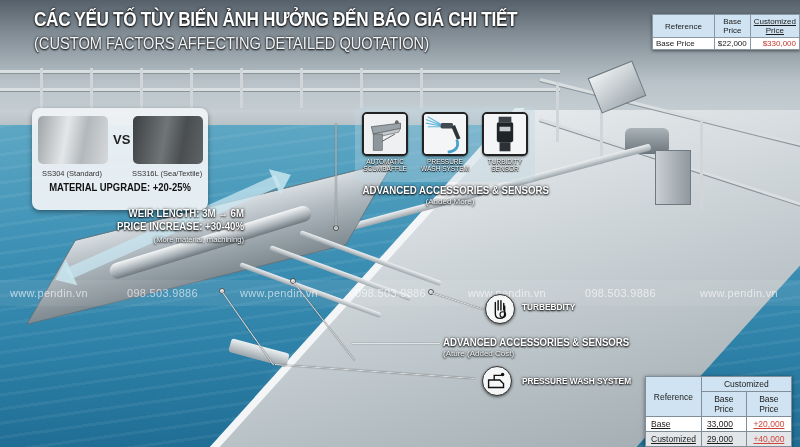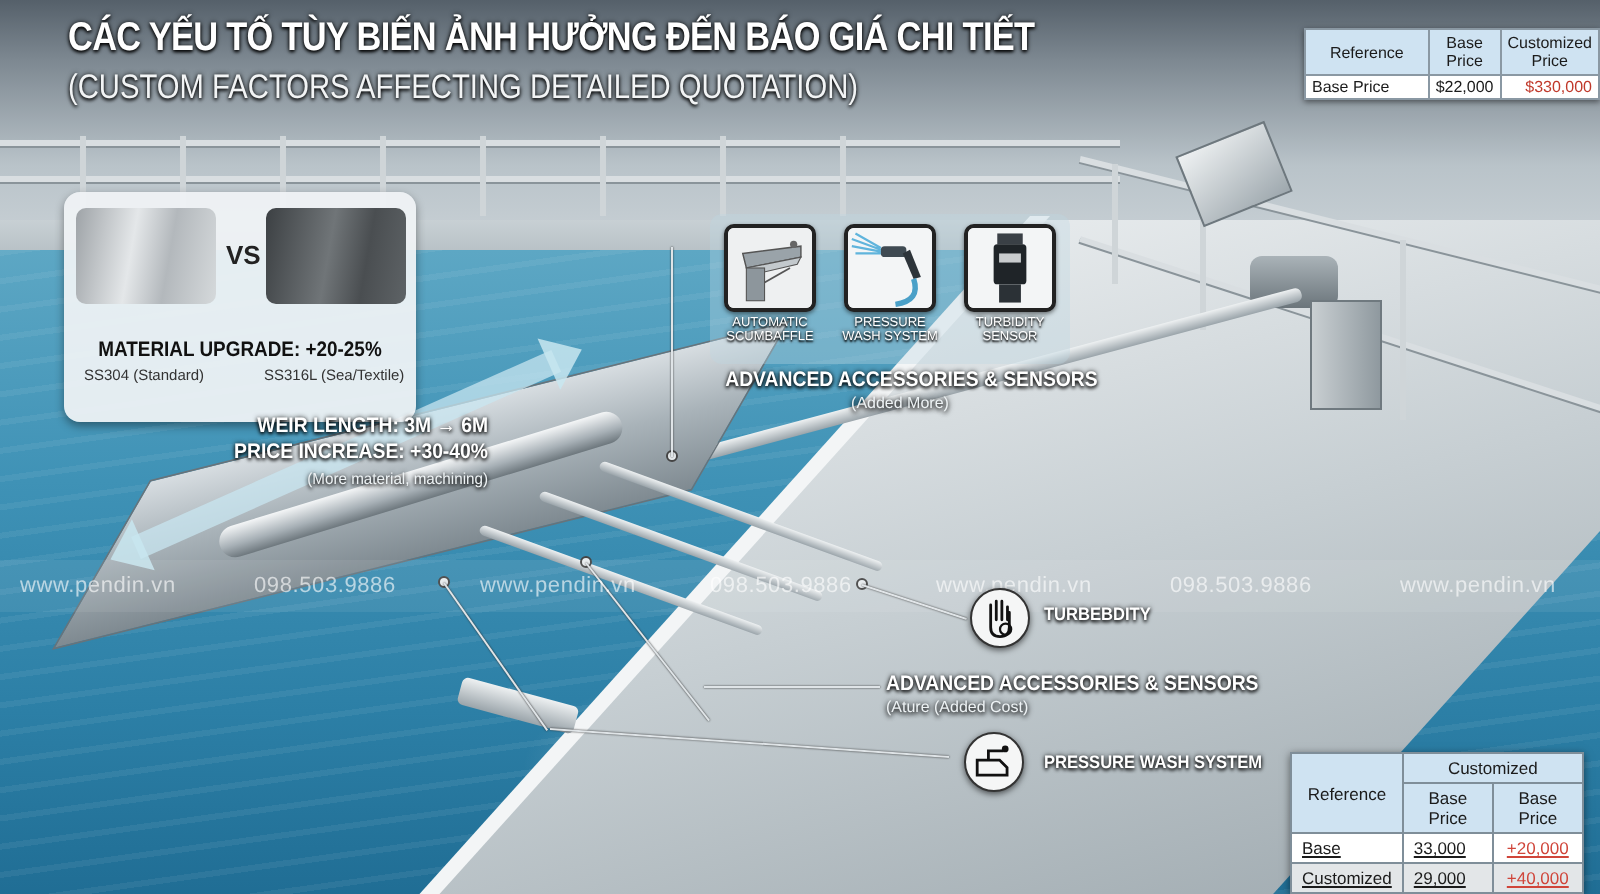--- a/index.html
+++ b/index.html
@@ -66,27 +66,27 @@
   .tbl-top td.num { text-align: right; }
   .tbl-top td.red { color: #c0392b; text-align: right; }
 
   .tbl-bot { position: absolute; left: 645px; top: 376px; font-size: 8.5px; background: #fff; box-shadow: 0 1px 4px rgba(0,0,0,0.5); }
   .tbl-bot th { background: #cfe3f2; color: #1b1b1b; font-weight: normal; border: 1px solid #7f8e99; padding: 2px 5px; text-align: center; }
   .tbl-bot td { border: 1px solid #7f8e99; padding: 2px 5px; color: #1b1b1b; text-decoration: underline; }
   .tbl-bot tr.alt td { background: #e3e6e8; }
   .tbl-bot td.num { }
   .tbl-bot td.red { color: #d0453a; text-align: center; }
 
-  .material-panel { position: absolute; left: 32px; top: 96px; width: 176px; height: 115px; border-radius: 8px;
+  .material-panel { position: absolute; left: 32px; top: 108px; width: 176px; height: 102px; border-radius: 8px;
     background: rgba(240,243,245,0.93); box-shadow: 0 2px 5px rgba(0,0,0,0.4); }
   .swatch { position: absolute; top: 8px; width: 70px; height: 48px; border-radius: 5px; }
   .swatch.ss304 { left: 6px; background: linear-gradient(100deg, #9ea3a7 0%, #e4e7e9 40%, #b3b8bc 65%, #d5d9db 100%); }
   .swatch.ss316 { left: 101px; background: linear-gradient(100deg, #3c4043 0%, #707578 45%, #4a4e51 70%, #5e6366 100%); }
   .vs { position: absolute; left: 81px; top: 24px; font-size: 13px; font-weight: bold; color: #222; }
-  .mat-label { position: absolute; top: 61px; font-size: 7.5px; color: #333; white-space: nowrap; margin-top: 26px; }
+  .mat-label { position: absolute; top: 61px; font-size: 7.5px; color: #333; white-space: nowrap; }
   .mat-label.a { left: 10px; }
   .mat-label.b { left: 100px; }
   .mat-upgrade { position: absolute; left: 0; width: 176px; top: 73px; text-align: center; font-size: 10.5px; font-weight: bold; color: #111;
     transform: scaleX(0.9); }
 
   .acc-panel { position: absolute; left: 355px; top: 107px; width: 180px; height: 75px; border-radius: 6px;
     background: rgba(190,215,225,0.35); }
   .acc-box { position: absolute; top: 5px; width: 46px; height: 44px; border-radius: 5px; background: #f7f8f8;
     border: 2px solid #222; box-shadow: 0 1px 2px rgba(0,0,0,0.5); overflow: hidden; }
   .acc-box svg { width: 100%; height: 100%; }
@@ -169,21 +169,21 @@
 <div class="wm" style="left:700px;">www.pendin.vn</div>
 
 <div class="title shadow-text">CÁC YẾU TỐ TÙY BIẾN ẢNH HƯỞNG ĐẾN BÁO GIÁ CHI TIẾT</div>
 <div class="subtitle shadow-text">(CUSTOM FACTORS AFFECTING DETAILED QUOTATION)</div>
 
 <table class="tbl-top">
   <tbody>
       <tr>
     <th style="width:64px;">Reference</th>
     <th style="width:30px;">Base Price</th>
-    <th style="width:38px;">Customized Price</th>
+    <th style="width:38px;text-decoration:underline;">Customized Price</th>
   </tr>
   <tr>
     <td>Base Price</td>
     <td class="num">$22,000</td>
     <td class="red">$330,000</td>
   </tr>
 </tbody>
   </table>
 
 <div class="material-panel">

